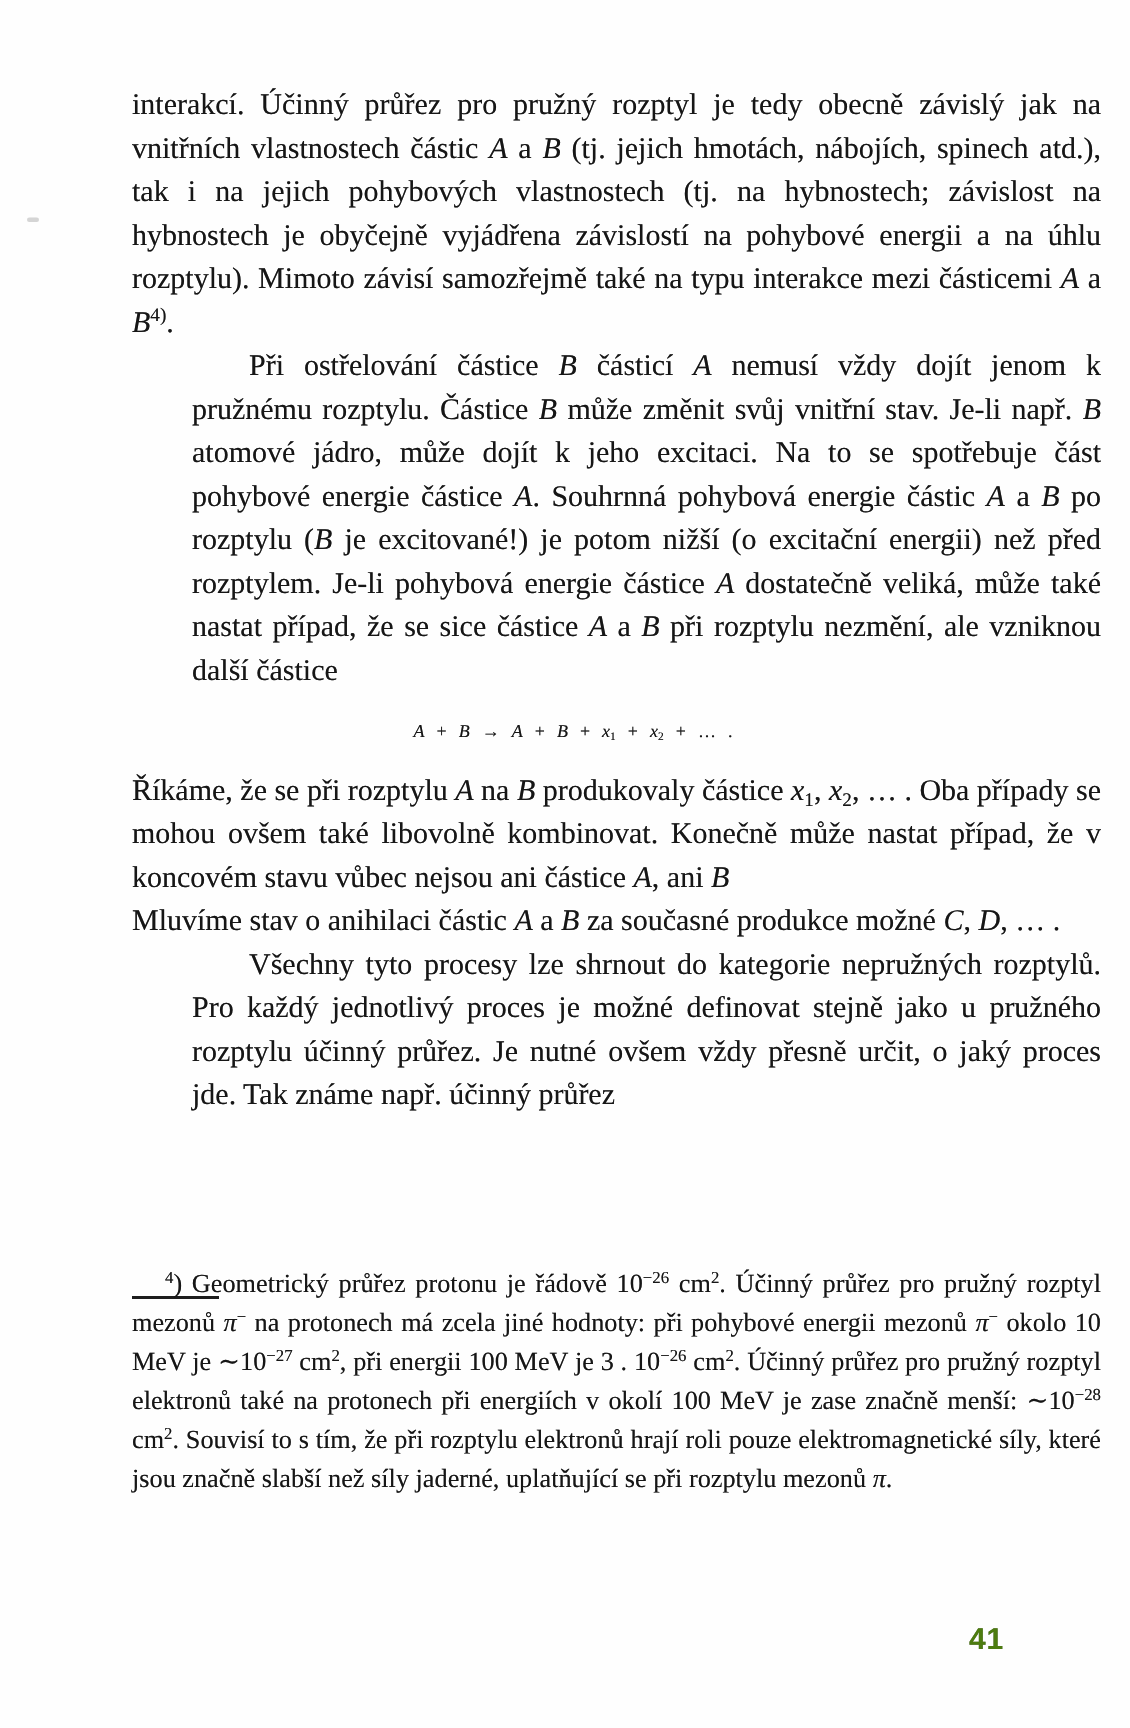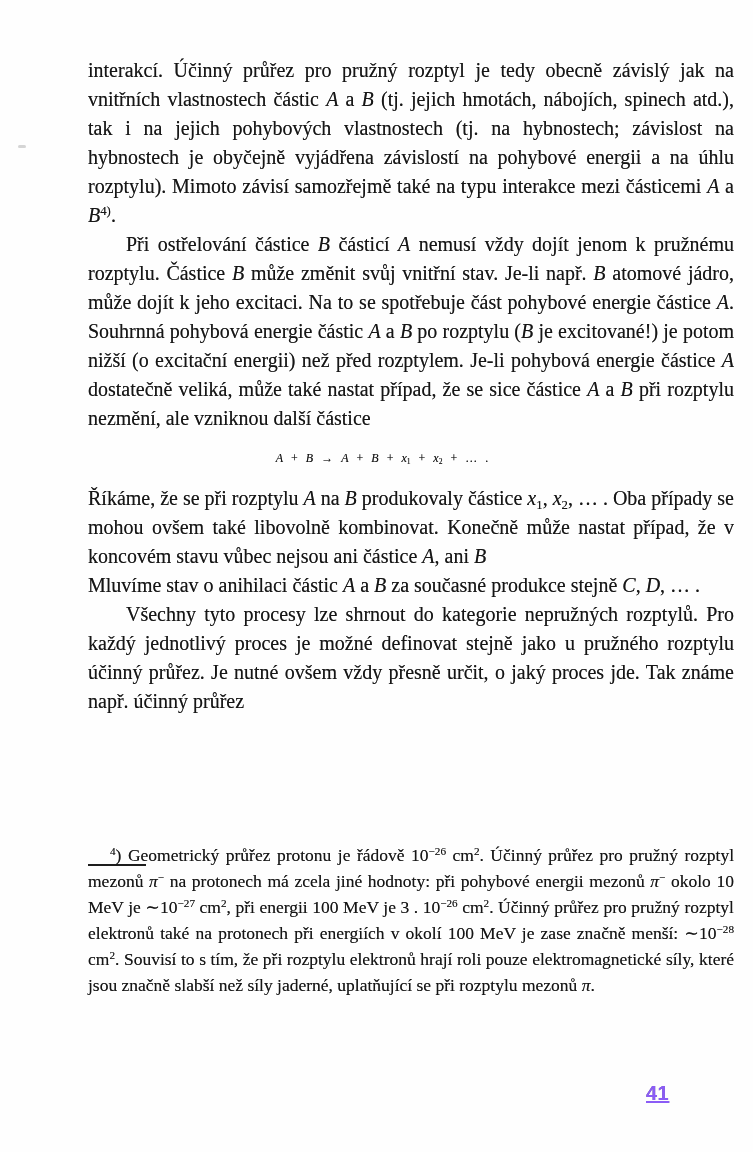--- a/index.html
+++ b/index.html
@@ -17,21 +17,21 @@
   .text-col {
     position: absolute;
     left: 88px;
     top: 56px;
     width: 646px;
     font-size: 20px;
     line-height: 29px;
     text-align: justify;
   }
   .para { margin: 0; text-indent: 0; }
-  .para.indent { text-indent: 38px; }
+  .para.indent { text-indent: 38px; margin-left: 40px; }
   .equation {
     margin: 11px 0;
     text-align: center;
     padding-right: 58px;
     word-spacing: 5px;
     font-size: 12px;
     text-indent: 0;
   }
   .i { font-style: italic; }
   .sup { font-size: 64%; line-height: 0; position: relative; top: -0.55em; }
@@ -55,22 +55,21 @@
     text-indent: 22px;
   }
   .page-number {
     position: absolute;
     left: 646px;
     top: 1082px;
     font-family: "Liberation Sans", "DejaVu Sans", sans-serif;
     font-weight: 700;
     font-size: 20px;
     letter-spacing: 0.5px;
-    color: #8b5cf6;
-    text-decoration: underline;
+    color: #4d7c0f;
   }
   .speck {
     position: absolute;
     background: #b9b9b9;
     opacity: 0.6;
     border-radius: 2px;
   }
   .speck-1 { left: 18px; top: 145px; width: 8px; height: 3px; }
 </style>
 </head>
@@ -78,21 +77,21 @@
 
 <div class="page">
 
   <div class="speck speck-1"></div>
 
   <div class="text-col">
     <p class="para"><span>interakcí. Účinný průřez pro pružný rozptyl je tedy obecně závislý jak na vnitřních vlastnostech částic </span><span class="i">A</span><span> a </span><span class="i">B</span><span> (tj. jejich hmotách, nábojích, spinech atd.), tak i na jejich pohybových vlastnostech (tj. na hybnostech; závislost na hybnostech je obyčejně vyjádřena závislostí na pohybové energii a na úhlu rozptylu). Mimoto závisí samozřejmě také na typu interakce mezi částicemi </span><span class="i">A</span><span> a </span><span class="i">B</span><span class="sup">4)</span><span>.</span></p>
     <p class="para indent"><span>Při ostřelování částice </span><span class="i">B</span><span> částicí </span><span class="i">A</span><span> nemusí vždy dojít jenom k pružnému rozptylu. Částice </span><span class="i">B</span><span> může změnit svůj vnitřní stav. Je-li např. </span><span class="i">B</span><span> atomové jádro, může dojít k jeho excitaci. Na to se spotřebuje část pohybové energie částice </span><span class="i">A</span><span>. Souhrnná pohybová energie částic </span><span class="i">A</span><span> a </span><span class="i">B</span><span> po rozptylu (</span><span class="i">B</span><span> je excitované!) je potom nižší (o excitační energii) než před rozptylem. Je-li pohybová energie částice </span><span class="i">A</span><span> dostatečně veliká, může také nastat případ, že se sice částice </span><span class="i">A</span><span> a </span><span class="i">B</span><span> při rozptylu nezmění, ale vzniknou další částice</span></p>
     <div class="equation"><span class="i">A</span><span> + </span><span class="i">B</span><span> → </span><span class="i">A</span><span> + </span><span class="i">B</span><span> + </span><span class="i">x</span><span class="sub">1</span><span> + </span><span class="i">x</span><span class="sub">2</span><span> + … .</span></div>
     <p class="para"><span>Říkáme, že se při rozptylu </span><span class="i">A</span><span> na </span><span class="i">B</span><span> produkovaly částice </span><span class="i">x</span><span class="sub">1</span><span>, </span><span class="i">x</span><span class="sub">2</span><span>, … . Oba případy se mohou ovšem také libovolně kombinovat. Konečně může nastat případ, že v koncovém stavu vůbec nejsou ani částice </span><span class="i">A</span><span>, ani </span><span class="i">B</span></p>
-    <p class="para"><span>Mluvíme stav o anihilaci částic </span><span class="i">A</span><span> a </span><span class="i">B</span><span> za současné produkce stejně </span><span class="i">C</span><span>, </span><span class="i">D</span><span>, … .</span></p>
+    <p class="para"><span>Mluvíme stav o anihilaci částic </span><span class="i">A</span><span> a </span><span class="i">B</span><span> za současné produkce možné </span><span class="i">C</span><span>, </span><span class="i">D</span><span>, … .</span></p>
     <p class="para indent"><span>Všechny tyto procesy lze shrnout do kategorie nepružných rozptylů. Pro každý jednotlivý proces je možné definovat stejně jako u pružného rozptylu účinný průřez. Je nutné ovšem vždy přesně určit, o jaký proces jde. Tak známe např. účinný průřez</span></p>
   </div>
 
   <div class="footnote-rule"></div>
 
   <div class="footnote"><span class="sup">4</span><span>) Geometrický průřez protonu je řádově 10</span><span class="sup">−26</span><span> cm</span><span class="sup">2</span><span>. Účinný průřez pro pružný rozptyl mezonů </span><span class="i">π</span><span class="sup">−</span><span> na protonech má zcela jiné hodnoty: při pohybové energii mezonů </span><span class="i">π</span><span class="sup">−</span><span> okolo 10 MeV je ∼10</span><span class="sup">−27</span><span> cm</span><span class="sup">2</span><span>, při energii 100 MeV je 3 . 10</span><span class="sup">−26</span><span> cm</span><span class="sup">2</span><span>. Účinný průřez pro pružný rozptyl elektronů také na protonech při energiích v okolí 100 MeV je zase značně menší: ∼10</span><span class="sup">−28</span><span> cm</span><span class="sup">2</span><span>. Souvisí to s tím, že při rozptylu elektronů hrají roli pouze elektromagnetické síly, které jsou značně slabší než síly jaderné, uplatňující se při rozptylu mezonů </span><span class="i">π</span><span>.</span></div>
 
   <div class="page-number">41</div>
 
 </div>

